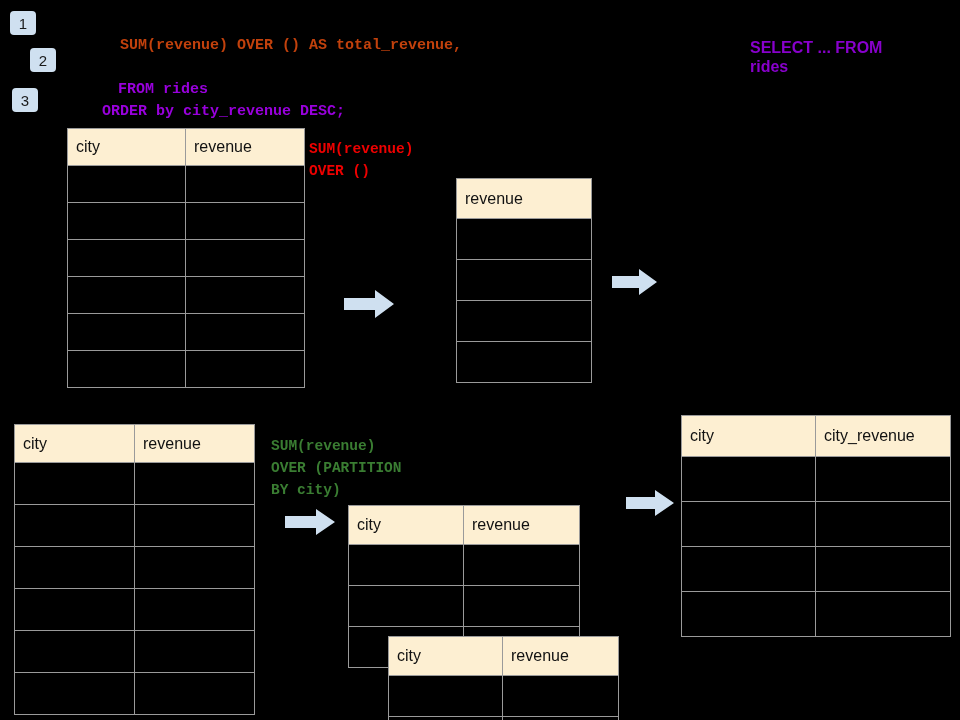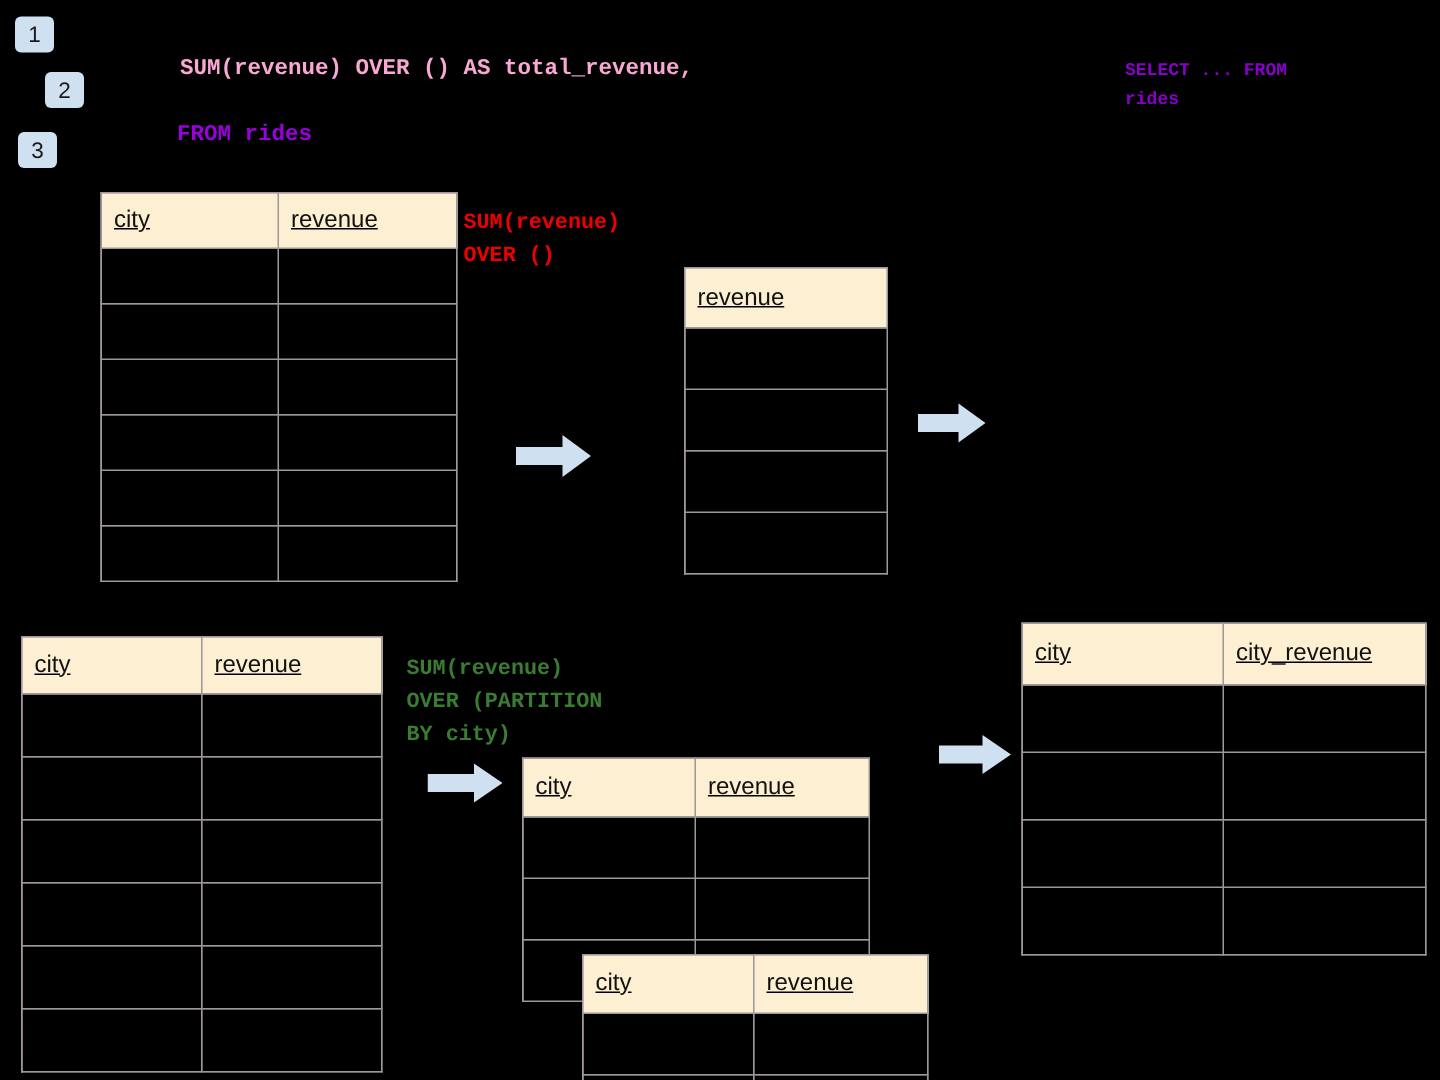--- a/index.html
+++ b/index.html
@@ -36,27 +36,27 @@
   .sql {
     position: absolute;
     font-family: "Liberation Mono", "DejaVu Sans Mono", monospace;
     font-size: 15px;
     line-height: 21.5px;
     white-space: pre;
     font-weight: bold;
     letter-spacing: 0px;
   }
   .sql-purple { color: #9900dd; }
-  .sql-red    { color: #f9a8d4; }
+  .sql-red    { color: #c2410c; }
   .sql-green  { color: #3a7d32; }
 
   .sidenote {
     position: absolute;
-    font-family: Liberation Mono, monospace;
-    font-size: 12px;
+    font-family: Liberation Sans, sans-serif;
+    font-size: 16px;
     line-height: 19px;
     font-weight: bold;
     color: #8800cc;
     white-space: pre;
   }
 
   
   .annot {
     position: absolute;
     font-family: "Liberation Mono", "DejaVu Sans Mono", monospace;
@@ -65,23 +65,22 @@
     font-weight: bold;
     white-space: pre;
   }
   .annot-red   { color: #ee0000; }
   .annot-green { color: #3a7d32; }
 
   
   .tbl {
     position: absolute;
     border-collapse: collapse;
-    background: #f9a8d4;
+    background: #fdba74;
     table-layout: fixed;
-    text-decoration: underline;
   }
   .tbl td {
     border: 1px solid #9a9a9a;
     background: #000000;
     padding: 0;
   }
   .tbl th {
     border: 1px solid #9a9a9a;
     background: #fdefd2;
     color: #111111;
@@ -107,20 +106,21 @@
   </div>
   <div class="badge" style="left:30px; top:48px;">
     <span>2</span>
   </div>
   <div class="badge" style="left:12px; top:88px;">
     <span>3</span>
   </div>
 
   <div class="sql sql-red" style="left:84px; top:35px;">    SUM(revenue) OVER () AS total_revenue,</div>
   <div class="sql sql-purple" style="left:100px; top:79px;">  FROM rides</div>
+  <div class="sql sql-purple" style="left:84px; top:101px;">  ORDER by city_revenue DESC;</div>
 
   <div class="sidenote" style="left:750px; top:38px;">SELECT ... FROM</div>
   <div class="sidenote" style="left:750px; top:57px;">rides</div>
 
   <div class="annot annot-red" style="left:309px; top:138px;">SUM(revenue)
 OVER ()</div>
 
   <div class="annot annot-green" style="left:271px; top:435px;">SUM(revenue)
 OVER (PARTITION
 BY city)</div>

